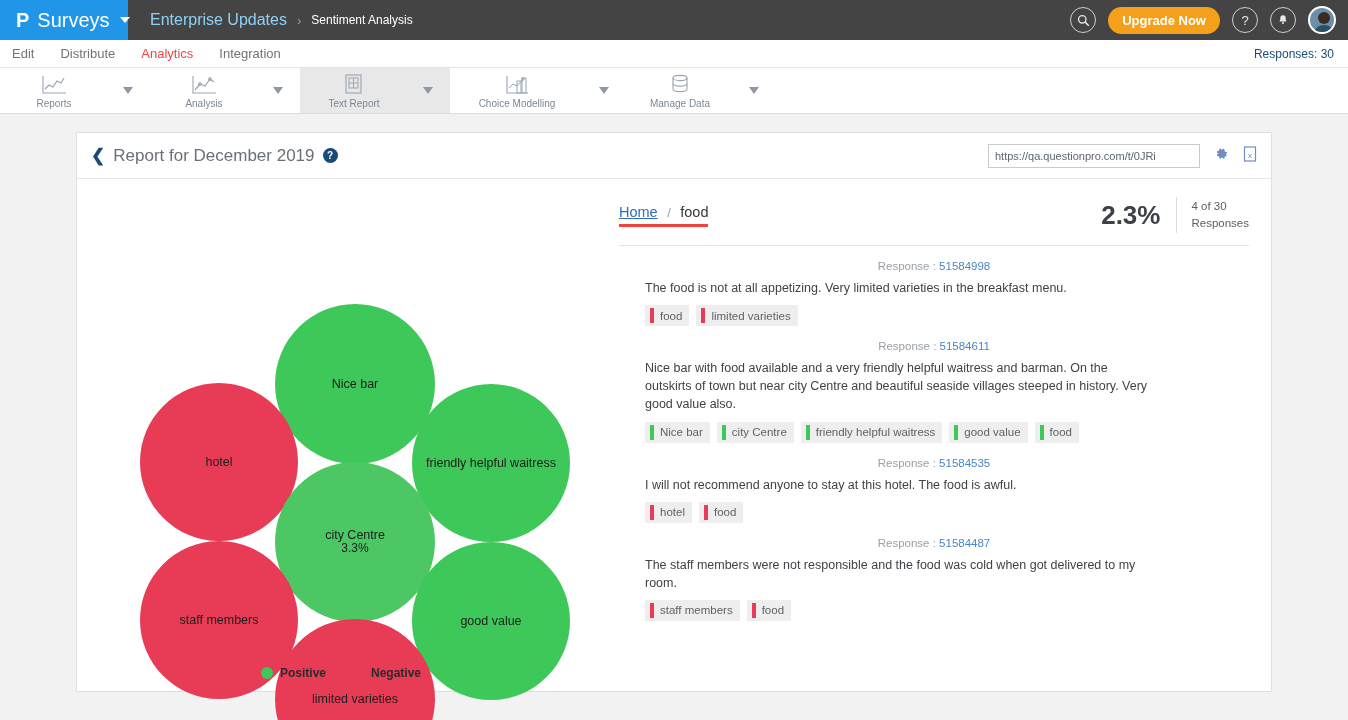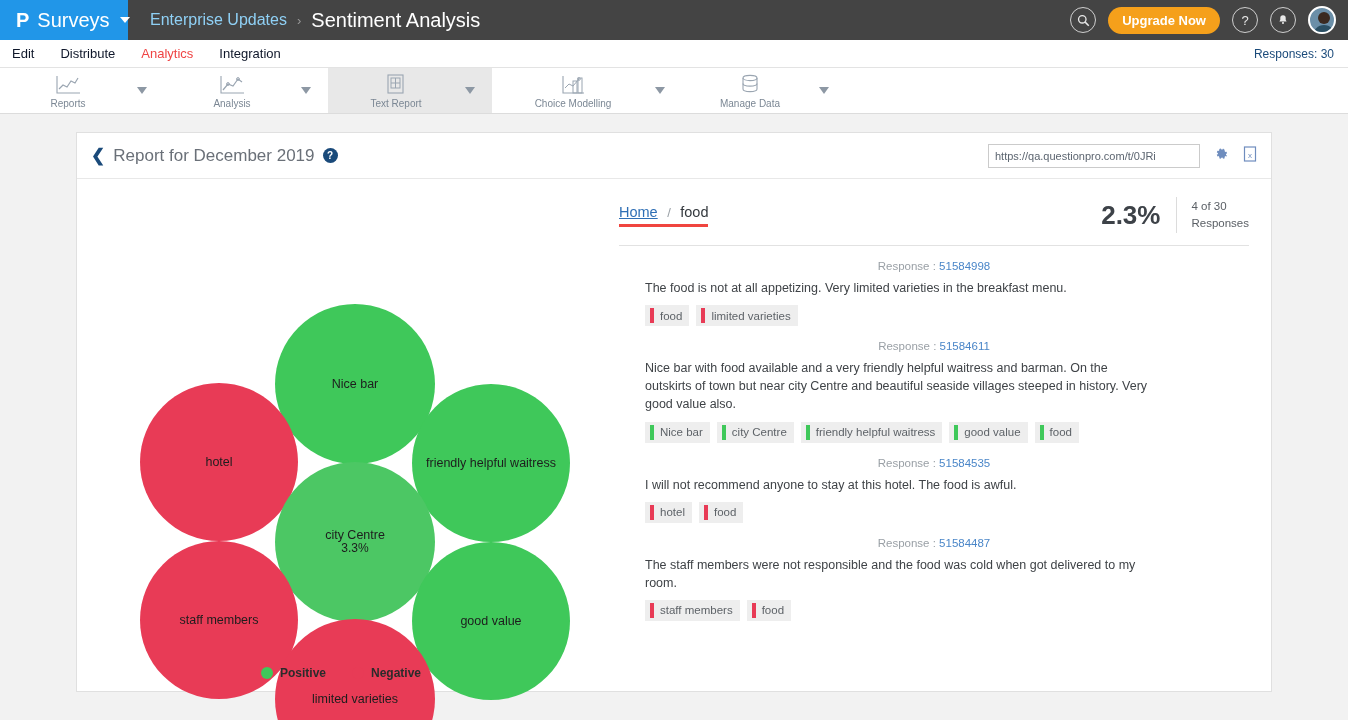--- a/index.html
+++ b/index.html
@@ -14,39 +14,39 @@
 
   
   .topbar { height: 40px; background:#444444; display:flex; align-items:stretch; position:relative; }
   .brand { width:128px; background:#2196e8; display:flex; align-items:center; gap:8px; padding-left:16px; color:#fff; cursor:pointer;}
   .brand .logo { font-size:20px; font-weight:bold; font-family:"Liberation Sans",sans-serif; line-height:1; }
   .brand .btxt { font-size:20px; }
   .brand .caret { width:0;height:0;border-left:5px solid transparent;border-right:5px solid transparent;border-top:6px solid #fff; margin-left:2px;}
   .crumbs { display:flex; align-items:center; gap:10px; padding-left:22px; }
   .crumbs .c1 { color:#8fd0f5; font-size:16px; cursor:pointer; }
   .crumbs .sep { color:#9a9a9a; font-size:13px; }
-  .crumbs .c2 { color:#ffffff; font-size:20px;text-align:center; }
+  .crumbs .c2 { color:#ffffff; font-size:12px;text-align:center; }
   .topright { margin-left:auto; display:flex; align-items:center; gap:12px; padding-right:12px; }
   .circ-btn { width:26px;height:26px;border-radius:50%; border:1.5px solid #cfcfcf; color:#e8e8e8;
               display:flex;align-items:center;justify-content:center; font-size:13px; cursor:pointer;}
   .upgrade { background:#f5a01b; color:#fff; font-size:13px; font-weight:bold; border-radius:14px; padding:6px 14px; cursor:pointer;}
   .avatar { width:28px;height:28px;border-radius:50%; background:#6b8fa8; border:2px solid #fff; overflow:hidden; position:relative; cursor:pointer;}
   .avatar::after{content:"";position:absolute;width:12px;height:12px;border-radius:50%;background:#3b2a20;left:8px;top:4px;}
   .avatar::before{content:"";position:absolute;width:22px;height:12px;border-radius:11px 11px 0 0;background:#2b4f63;left:3px;top:17px;}
 
   
   .navtabs { height:28px; background:#ffffff; display:flex; align-items:center; padding-left:12px; gap:26px;
              border-bottom:1px solid #e3e3e3; position:relative;}
-  .navtabs a { color:#0f172a; font-size:13px; text-decoration:none; cursor:pointer; }
+  .navtabs a { color:#737373; font-size:13px; text-decoration:none; cursor:pointer; }
   .navtabs a.active { color:#ef4444; }
   .resp-count { position:absolute; right:14px; color:#1a4a7a; font-size:12px; }
 
   
   .ribbon { height:46px; background:#fff; display:flex; align-items:stretch; border-bottom:1px solid #dcdcdc; }
-  .ribbon-item { display:flex; align-items:center; padding:0 0 0 16px; cursor:pointer; }
+  .ribbon-item { display:flex; align-items:center; padding:0 0 0 2px; cursor:pointer; }
   .ribbon-cell { display:flex; flex-direction:column; align-items:center; justify-content:center; width:104px; height:100%; }
   .ribbon-cell .ico { height:22px; display:flex; align-items:flex-end; }
   .ribbon-cell .lbl { font-size:10px; color:#7b8794; margin-top:3px; }
   .ribbon-caret { width:44px; display:flex; align-items:center; justify-content:center; cursor:pointer;}
   .ribbon-caret i { width:0;height:0;border-left:5px solid transparent;border-right:5px solid transparent;border-top:7px solid #8d98a4; display:block;}
   .ribbon-item.sel { background:#e8e8e8; }
 
   
   .page { padding:18px 76px 0 76px; }
   .card { background:#fff; border:1px solid #e0e0e0; height:560px; position:relative; }

